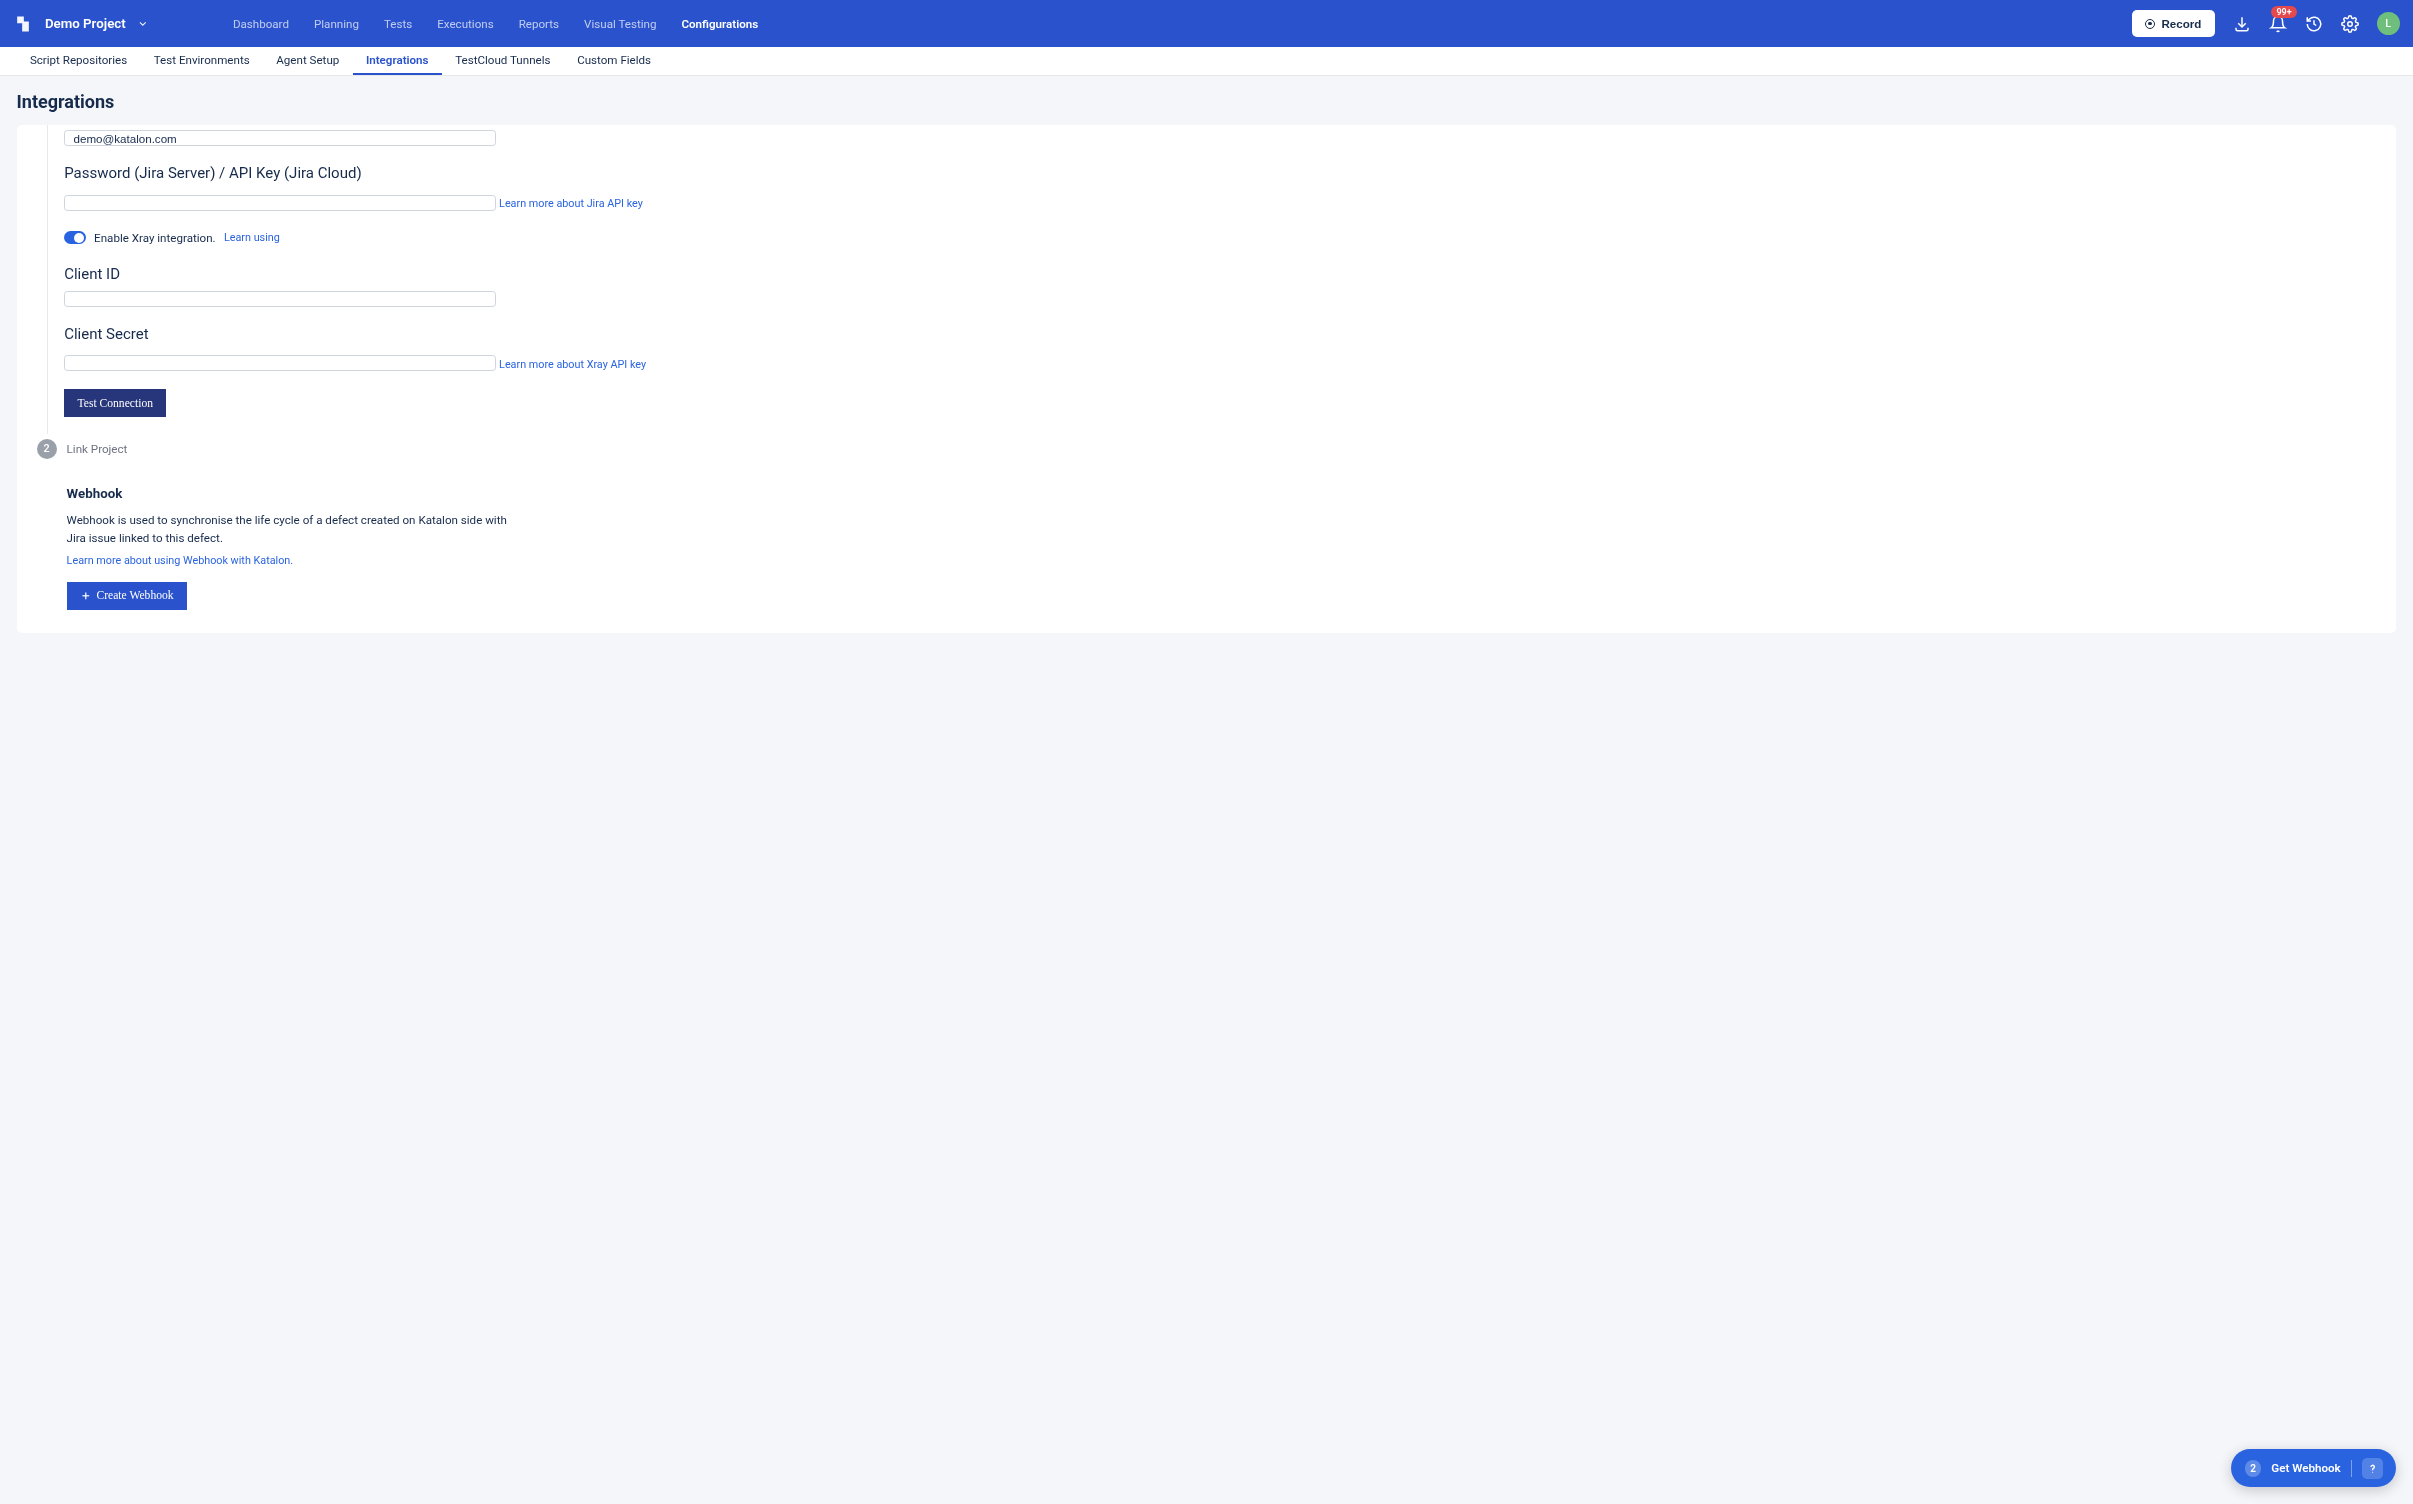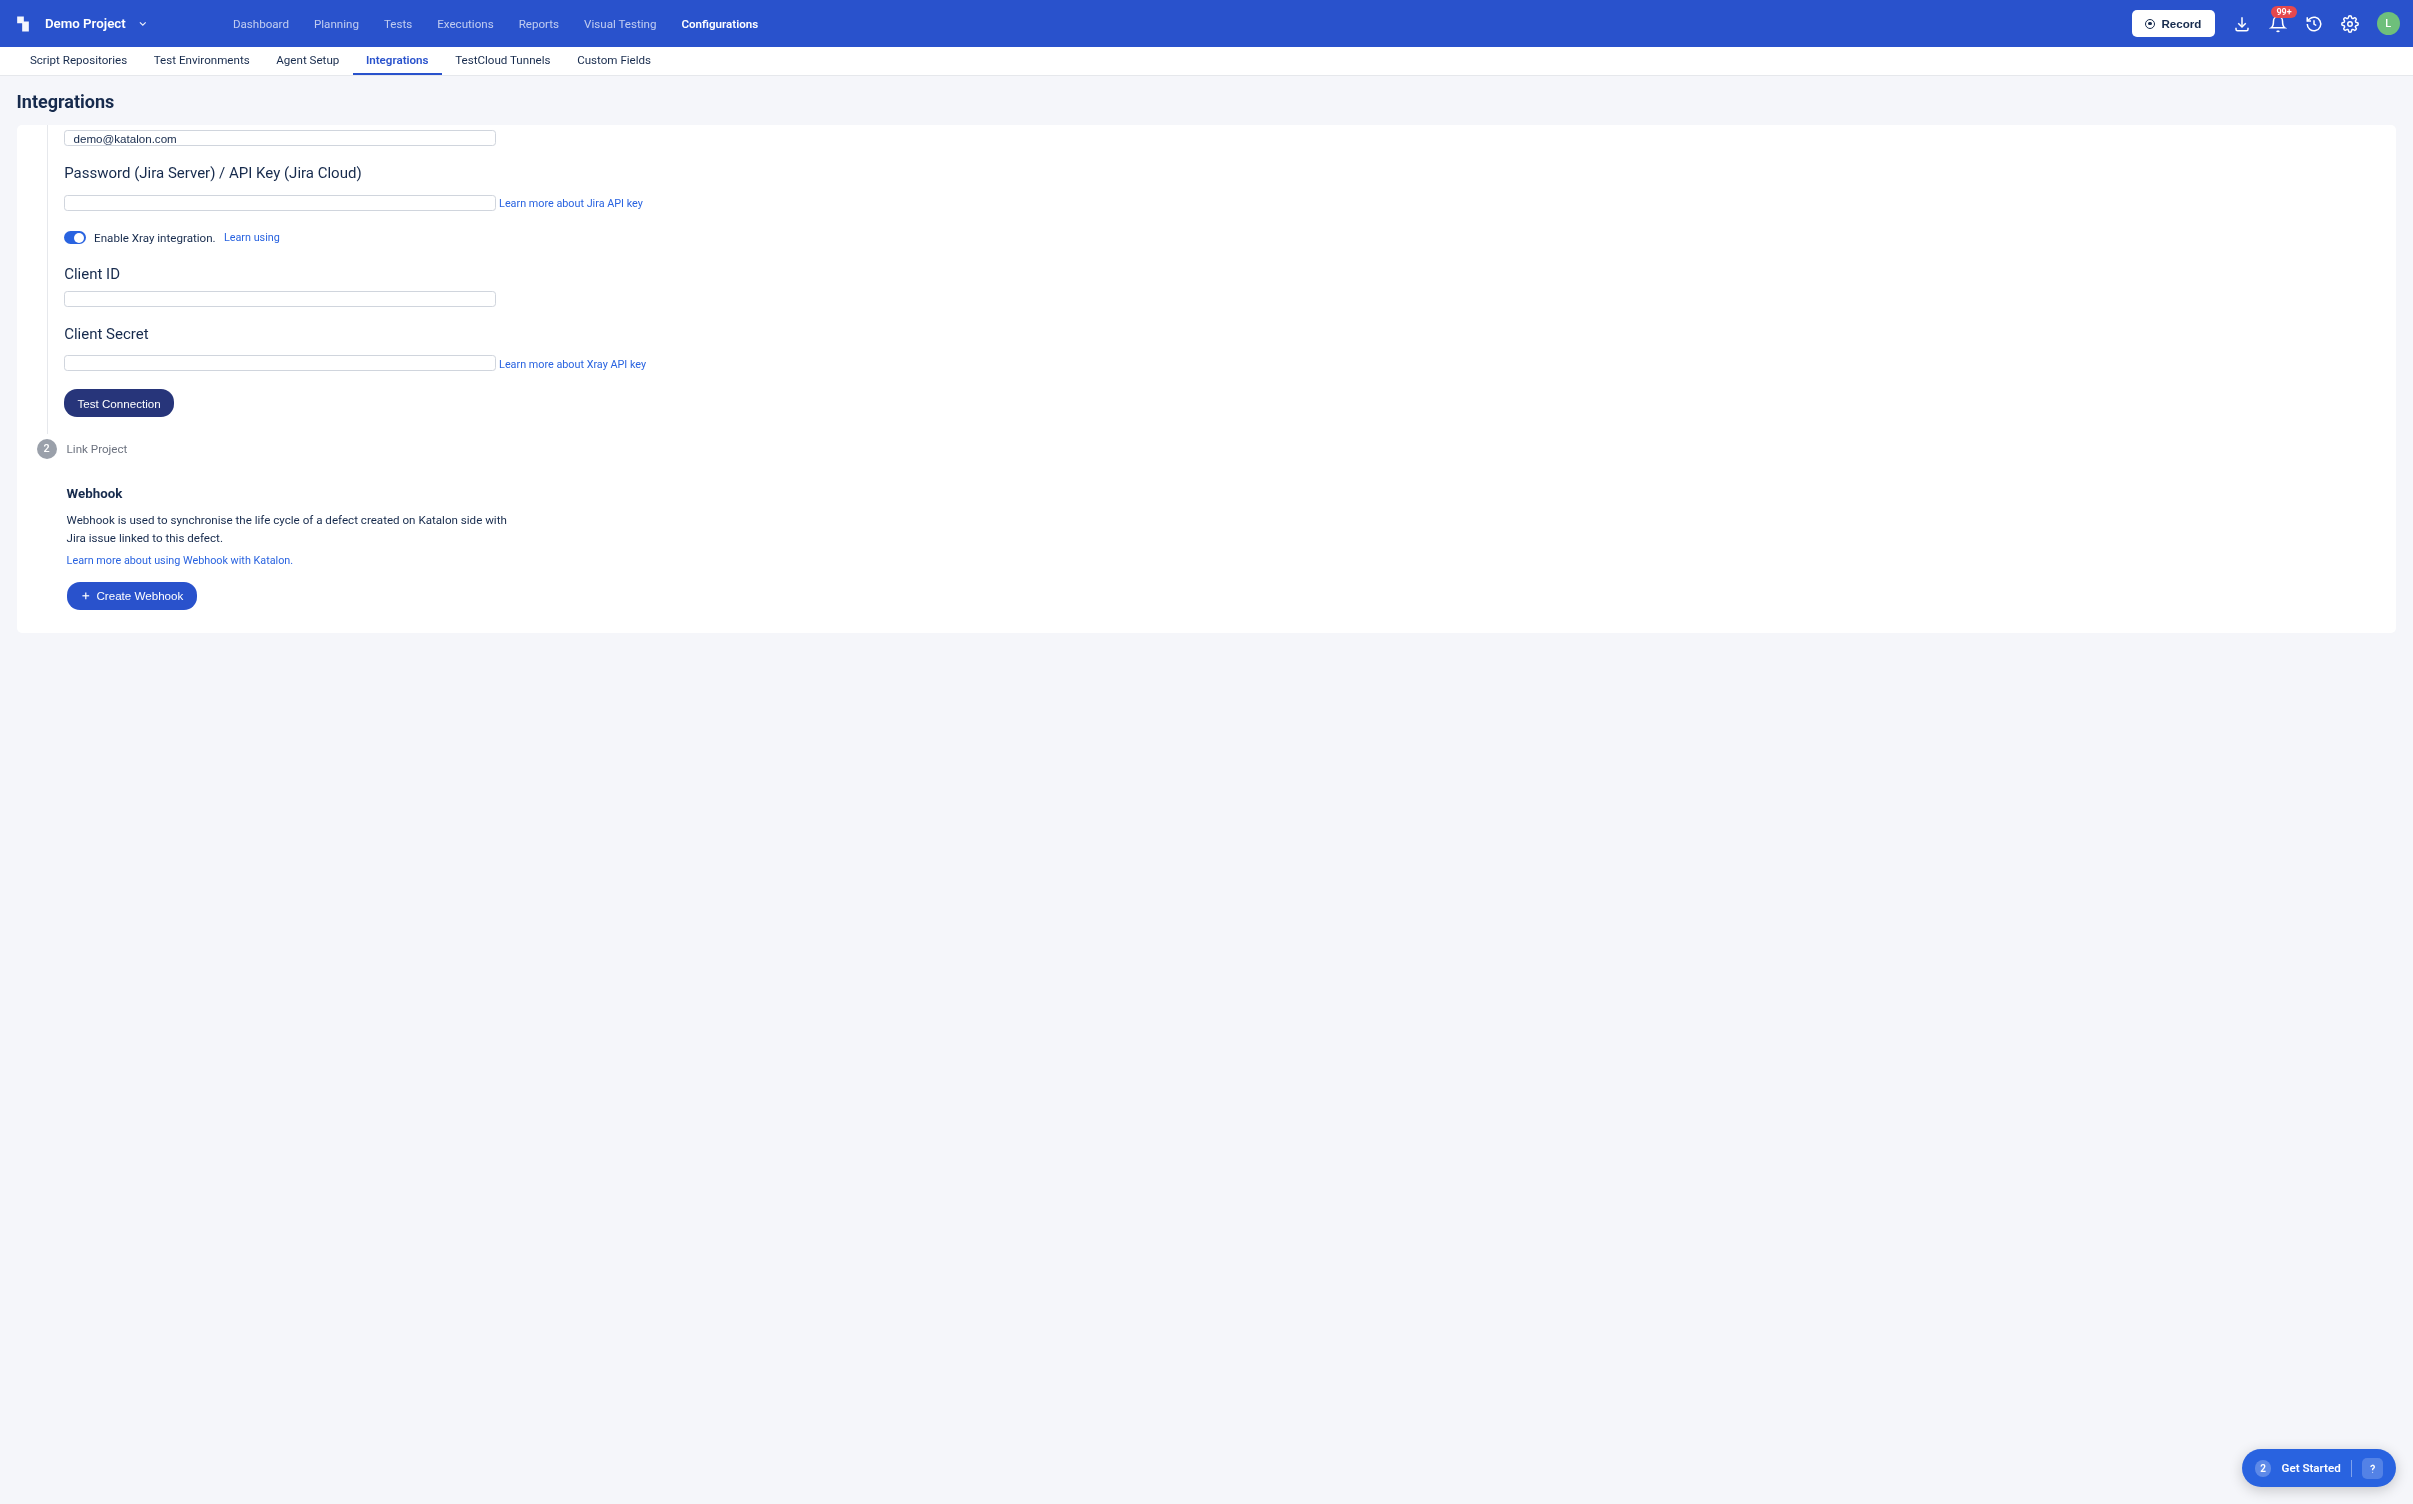--- a/index.html
+++ b/index.html
@@ -150,25 +150,25 @@
   .toggle::after {
     content:""; position:absolute;
     width:10px; height:10px; background:#fff;
     border-radius:50%;
     top:1.7px; right:1.7px;
   }
 
   .btn-primary {
     background:#27357a;
     color:#fff; border:none;
-    border-radius:13px;
+    border-radius:0;
     padding: 7.5px 13.3px;
     font-size:11.6px; font-weight:500;
     cursor:pointer;
-    display:inline-flex; align-items:center; gap:5px;
+    display:inline-flex; align-items:center; gap:5px;font-family:Liberation Serif, serif;
   }
   .btn-primary.bright { background:#2952cc; }
 
   .step-header {
     display:flex; align-items:center; gap:10px;
     margin-top: 5px;
     margin-bottom: 6.6px;
   }
   .step-circle {
     width:20px; height:20px; border-radius:50%;
@@ -350,21 +350,21 @@
           </svg>
       </span>
       <span>Create Webhook</span>
     </button>
   </div>
 
 </div>
 
 <div class="get-started">
   <span class="gs-count">2</span>
-  <span>Get Started</span>
+  <span>Get Webhook</span>
   <span class="gs-divider"></span>
   <span class="gs-help">
     <svg width="13.3" height="13.3" viewBox="0 0 24 24" fill="none" stroke="#fff" stroke-width="2.5">
         <path d="M9 9a3 3 0 1 1 4.2 2.7c-.8.4-1.2 1-1.2 1.8V15"></path>
         <circle cx="12" cy="18.5" r="1" fill="#fff" stroke="none"></circle>
       </svg>
   </span>
 </div>
 
 

